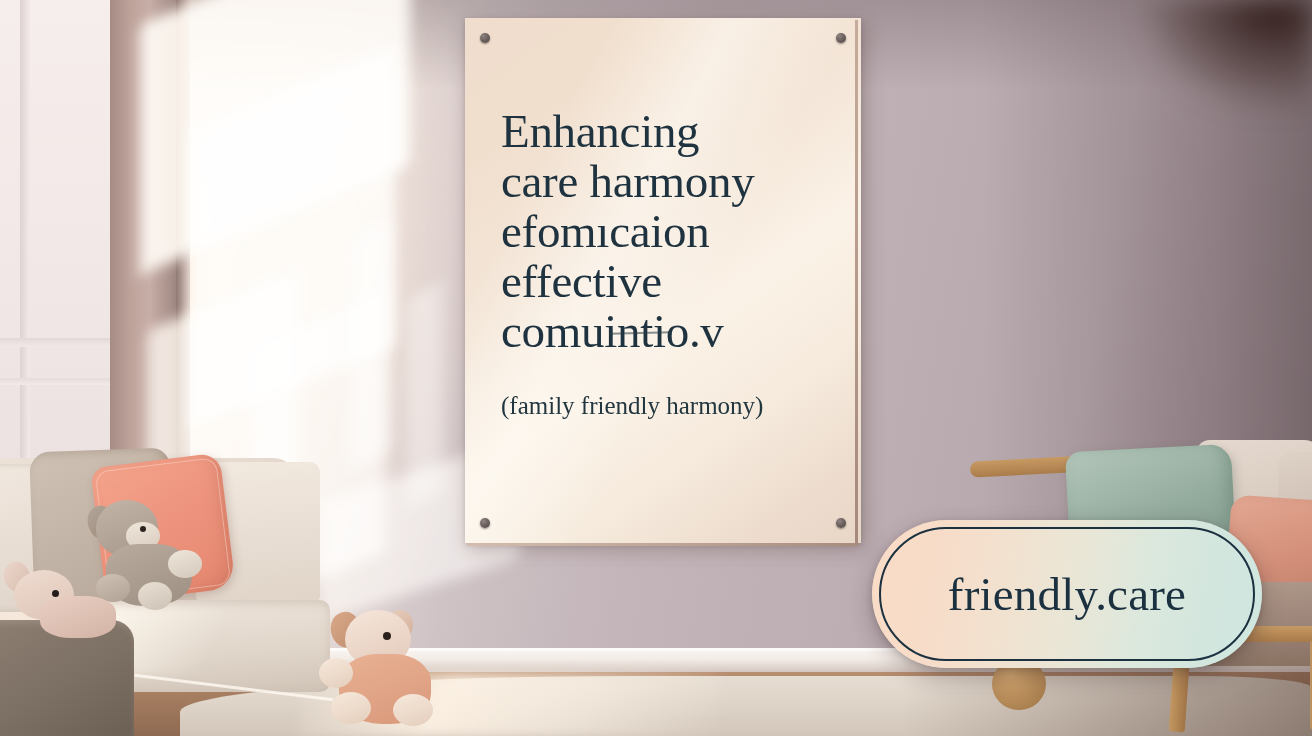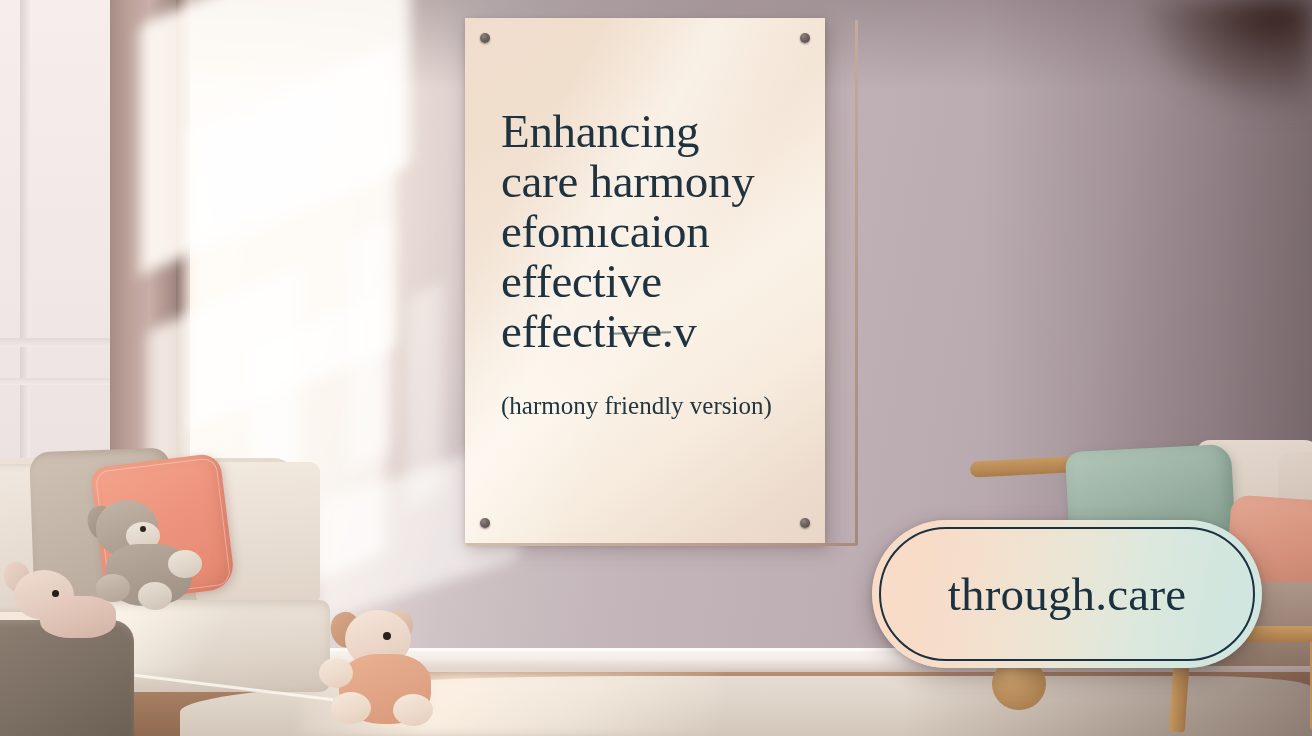--- a/index.html
+++ b/index.html
@@ -141,21 +141,21 @@
     background:linear-gradient(120deg, rgba(255,244,228,0) 0%, rgba(255,244,230,.85) 35%, rgba(255,246,232,.55) 65%, rgba(255,244,228,0) 100%);
     filter:blur(6px);
   }
   .floor-shadow-right {
     position:absolute; left:900px; right:0; top:672px; height:64px;
     background:linear-gradient(90deg, rgba(90,66,56,0), rgba(70,48,40,.5));
   }
 
   
   .poster {
-    position:absolute; left:465px; top:18px; width:360px; height:525px;
+    position:absolute; left:465px; top:18px; width:396px; height:525px;
     background:
       linear-gradient(145deg,
         #f0ddcd 0%,
         #f1dfce 18%,
         #f4e6d8 40%,
         #fbf2e7 58%,
         #f6ebdd 74%,
         #eddccd 90%,
         #e8d6c7 100%);
     box-shadow: 4px 6px 18px rgba(70,50,48,.30), 0 2px 5px rgba(70,50,48,.18);
@@ -497,23 +497,23 @@
     <span class="pin tr"></span>
     <span class="pin bl"></span>
     <span class="pin br"></span>
 
     <div class="poster-text">
       <div class="headline">
         <span class="ln">Enhancing</span>
         <span class="ln">care harmony</span>
         <span class="ln">efomıcaion</span>
         <span class="ln">effective</span>
-        <span class="ln strike">effective.v</span>
+        <span class="ln strike">comuintio.v</span>
       </div>
-      <div class="subhead">(harmony friendly version)</div>
+      <div class="subhead">(family friendly harmony)</div>
     </div>
   </div>
   <div class="poster-edge-r" style="left:855px; top:20px;"></div>
   <div class="poster-edge-b" style="left:467px; top:543px;"></div>
 
   <div class="sofa-l">
     <div class="back"></div>
     <div class="back-r"></div>
     <div class="cush-a"></div>
     <div class="cush-b"></div>
@@ -562,16 +562,16 @@
     <div class="pillow-pink"></div>
     <div class="seat"></div>
     <div class="rail"></div>
     <div class="leg"></div>
     <div class="leg2"></div>
     <div class="foot"></div>
   </div>
 
   <div class="badge">
     <div class="badge-ring"></div>
-    <div class="badge-text">through.care</div>
+    <div class="badge-text">friendly.care</div>
   </div>
 
 </div>
 
 </body></html>

